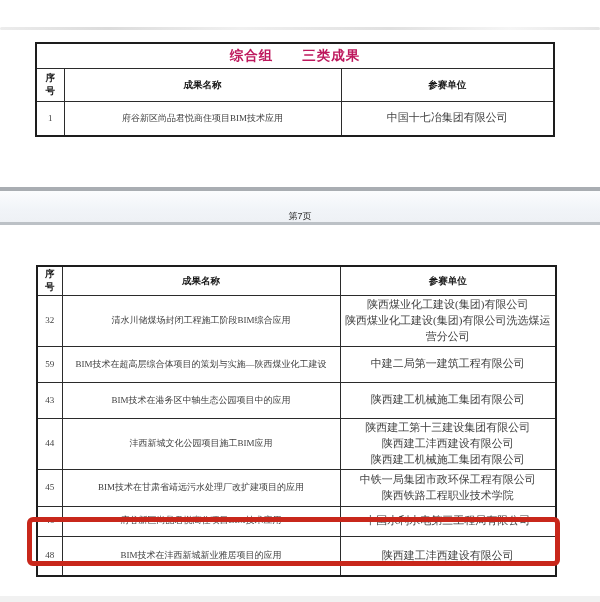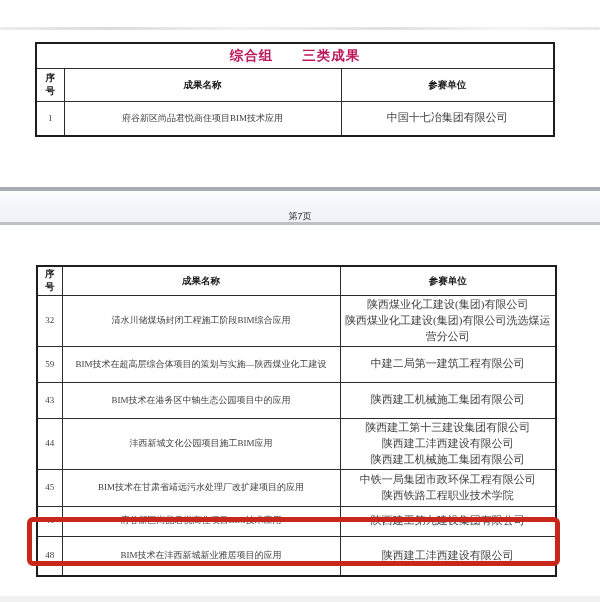--- a/index.html
+++ b/index.html
@@ -151,21 +151,21 @@
     <td>BIM技术在甘肃省靖远污水处理厂改扩建项目的应用</td>
     <td>
           <div class="unit-line">中铁一局集团市政环保工程有限公司</div>
           <div class="unit-line">陕西铁路工程职业技术学院</div>
         </td>
   </tr>
       <tr>
     <td>46</td>
     <td>府谷新区尚品君悦商住项目BIM技术应用</td>
     <td>
-          <div class="unit-line">陕西建工第九建设集团有限公司</div>
+          <div class="unit-line">中国水利水电第三工程局有限公司</div>
         </td>
   </tr>
       <tr>
     <td>48</td>
     <td>BIM技术在沣西新城新业雅居项目的应用</td>
     <td>
           <div class="unit-line">陕西建工沣西建设有限公司</div>
         </td>
   </tr>
     </tbody>

